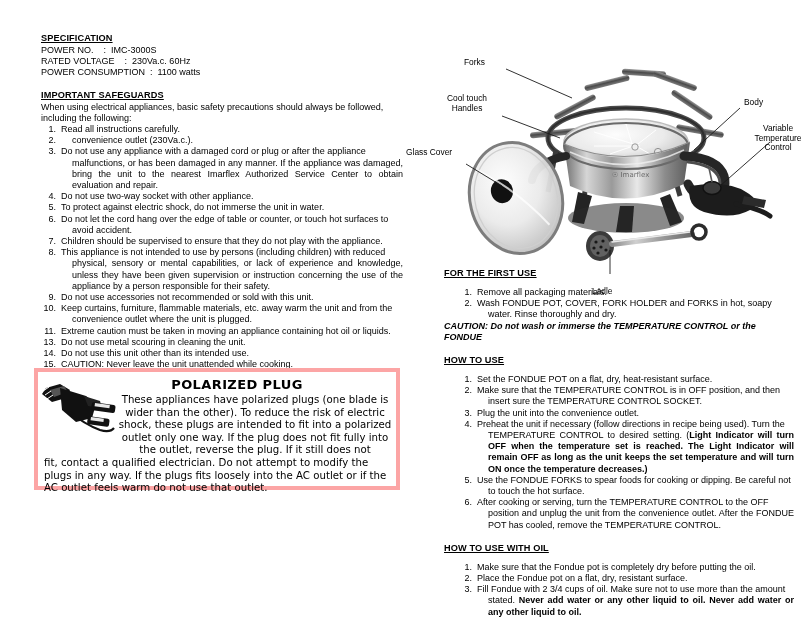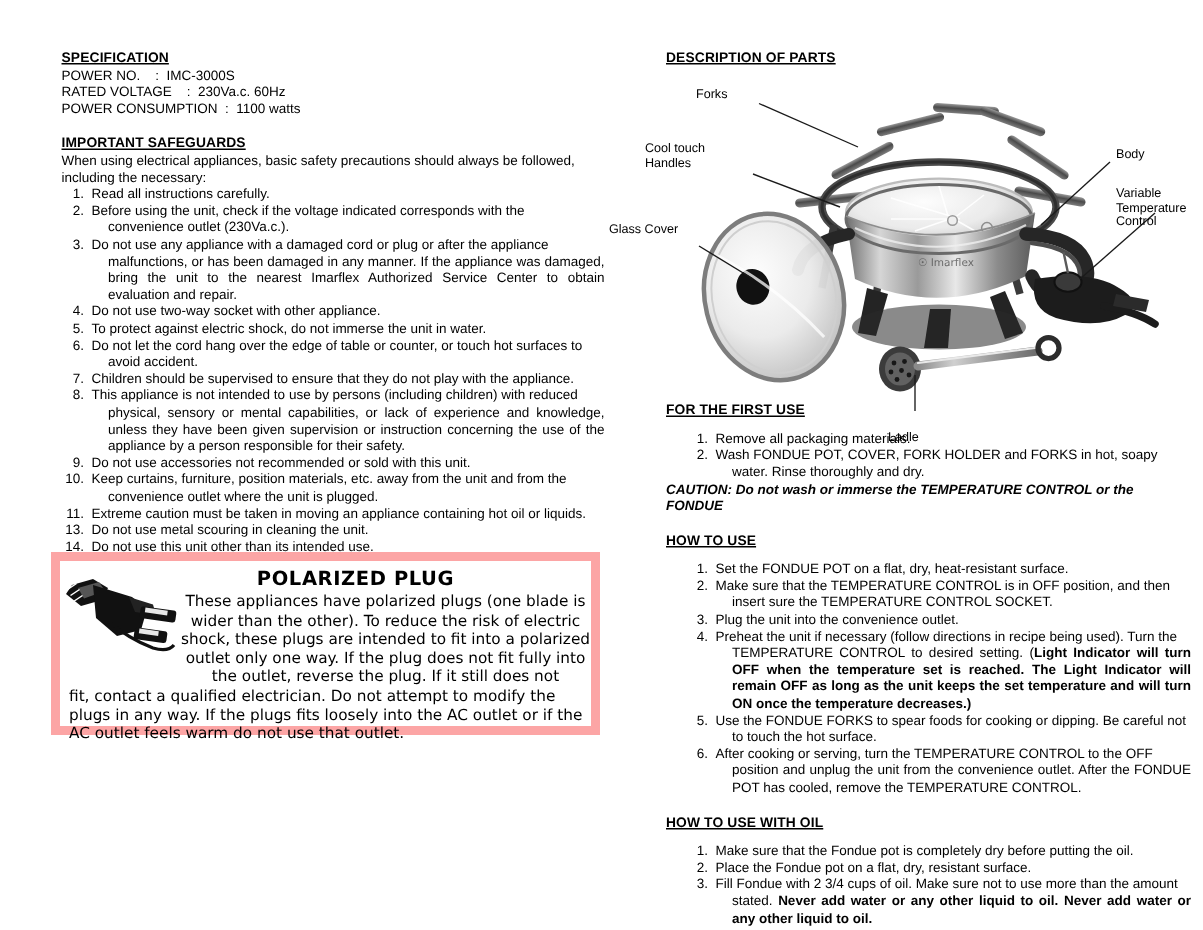--- a/index.html
+++ b/index.html
@@ -77,21 +77,21 @@
   .indent { padding-left: 11px; display: block; }
   .bi { font-weight: bold; font-style: italic; }
 
   
   .plug-box {
     position: absolute;
     left: 34px;
     top: 368px;
     width: 366px;
     height: 122px;
-    border: 6px solid #fca5a5;
+    border: 4px solid #fca5a5;
     box-sizing: border-box;
     background: #fff;
   }
   .plug-title {
     position: absolute;
     left: 0; right: 0;
     top: 5px;
     text-align: center;
     font-family: "DejaVu Sans", sans-serif;
     font-weight: bold;
@@ -134,21 +134,21 @@
     top: 46px;
     width: 350px;
     height: 230px;
   }
   .lbl {
     position: absolute;
     font-size: 8.4px;
     line-height: 9.6px;
     white-space: nowrap;
   }
-  .lbl.c { }
+  .lbl.c { text-align: center; }
 
   ol.steps {
     list-style: none;
     margin: 0;
     padding: 0;
     font-size: 9px;
     line-height: 11.2px;
   }
   ol.steps > li {
     position: relative;
@@ -179,33 +179,33 @@
   <div class="col-left">
 
     <div class="head">SPECIFICATION</div>
     <div class="spec-line">POWER NO.    :  IMC-3000S</div>
     <div class="spec-line">RATED VOLTAGE    :  230Va.c. 60Hz</div>
     <div class="spec-line">POWER CONSUMPTION  :  1100 watts</div>
 
     <div class="gap-md"></div>
 
     <div class="head">IMPORTANT SAFEGUARDS</div>
-    <div class="intro">When using electrical appliances, basic safety precautions should always be followed, including the necessary:</div>
+    <div class="intro">When using electrical appliances, basic safety precautions should always be followed, including the following:</div>
 
     <ol class="safeguards" id="safeguards-list">
         <li><span class="num">1.</span><span>Read all instructions carefully.</span></li>
-        <li><span class="num">2.</span><span class=" just">Before using the unit, check if the voltage indicated corresponds with the</span><span class="indent just">convenience outlet (230Va.c.).</span></li>
+        <li><span class="num">2.</span><span class="indent just">convenience outlet (230Va.c.).</span></li>
         <li><span class="num">3.</span><span class=" just">Do not use any appliance with a damaged cord or plug or after the appliance</span><span class="indent just">malfunctions, or has been damaged in any manner. If the appliance was damaged, bring the unit to the nearest Imarflex Authorized Service Center to obtain evaluation and repair.</span></li>
         <li><span class="num">4.</span><span>Do not use two-way socket with other appliance.</span></li>
         <li><span class="num">5.</span><span>To protect against electric shock, do not immerse the unit in water.</span></li>
         <li><span class="num">6.</span><span class=" just">Do not let the cord hang over the edge of table or counter, or touch hot surfaces to</span><span class="indent just">avoid accident.</span></li>
         <li><span class="num">7.</span><span>Children should be supervised to ensure that they do not play with the appliance.</span></li>
         <li><span class="num">8.</span><span class=" just">This appliance is not intended to use by persons (including children) with reduced</span><span class="indent just">physical, sensory or mental capabilities, or lack of experience and knowledge, unless they have been given supervision or instruction concerning the use of the appliance by a person responsible for their safety.</span></li>
         <li><span class="num">9.</span><span>Do not use accessories not recommended or sold with this unit.</span></li>
-        <li><span class="num">10.</span><span class=" just">Keep curtains, furniture, position materials, etc. away from the unit and from the</span><span class="indent just">convenience outlet where the unit is plugged.</span></li>
+        <li><span class="num">10.</span><span class=" just">Keep curtains, furniture, flammable materials, etc. away warm the unit and from the</span><span class="indent just">convenience outlet where the unit is plugged.</span></li>
         <li><span class="num">11.</span><span>Extreme caution must be taken in moving an appliance containing hot oil or liquids.</span></li>
         <li><span class="num">13.</span><span>Do not use metal scouring in cleaning the unit.</span></li>
         <li><span class="num">14.</span><span>Do not use this unit other than its intended use.</span></li>
         <li><span class="num">15.</span><span>CAUTION: Never leave the unit unattended while cooking.</span></li>
         <li><span class="num">16.</span><span class="bi">For household use only; not intended for any business purposes.</span></li>
         <li><span class="num">17.</span><span>Save this instruction for future reference.</span></li>
       </ol>
   </div>
 
   <div class="plug-box">
@@ -225,23 +225,20 @@
         <path d="M7 21 L13 17" stroke="#fff" stroke-width="1" fill="none"></path>
       </g>
     </svg>
     <div class="plug-title">POLARIZED PLUG</div>
     <div class="plug-text">
       <span class="p1">These appliances have polarized plugs (one blade is wider than the other). To reduce the risk of electric shock, these plugs are intended to fit into a polarized outlet only one way. If the plug does not fit fully into the outlet, reverse the plug. If it still does not</span>
       <span class="p2">fit, contact a qualified electrician. Do not attempt to modify the plugs in any way. If the plugs fits loosely into the AC outlet or if the AC outlet feels warm do not use that outlet.</span>
     </div>
   </div>
 
-  <div class="col-right">
-    <div class="head">DESCRIPTION OF PARTS</div>
-  </div>
 
   <div class="parts-fig">
     <svg width="350" height="230" viewBox="0 0 350 230">
       <defs>
         <linearGradient id="steel" x1="0" y1="0" x2="1" y2="0">
           <stop offset="0%" stop-color="#6e6e6e"></stop>
           <stop offset="18%" stop-color="#d6d6d6"></stop>
           <stop offset="38%" stop-color="#9a9a9a"></stop>
           <stop offset="58%" stop-color="#e8e8e8"></stop>
           <stop offset="80%" stop-color="#8c8c8c"></stop>

